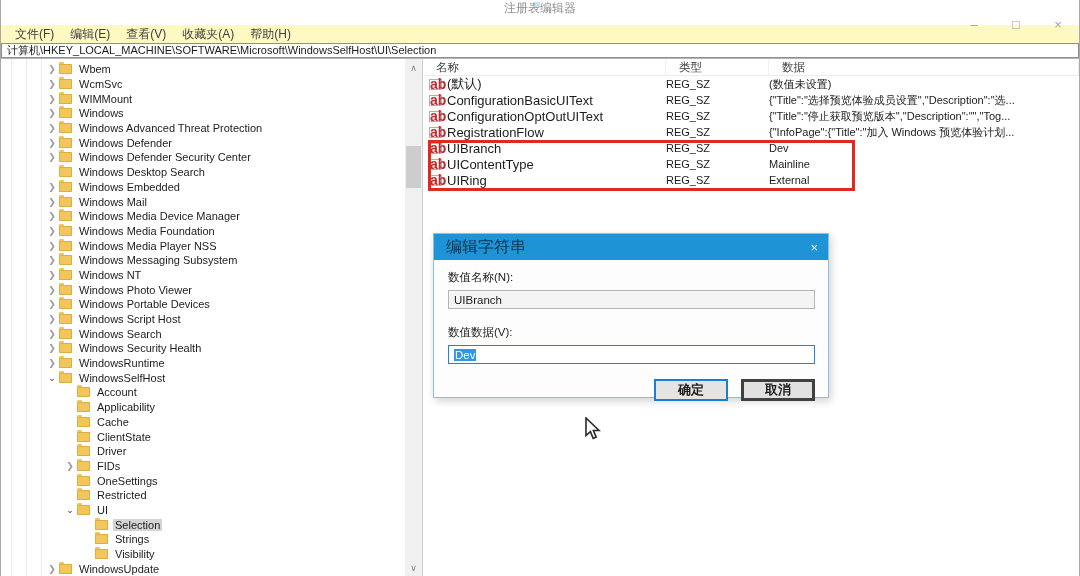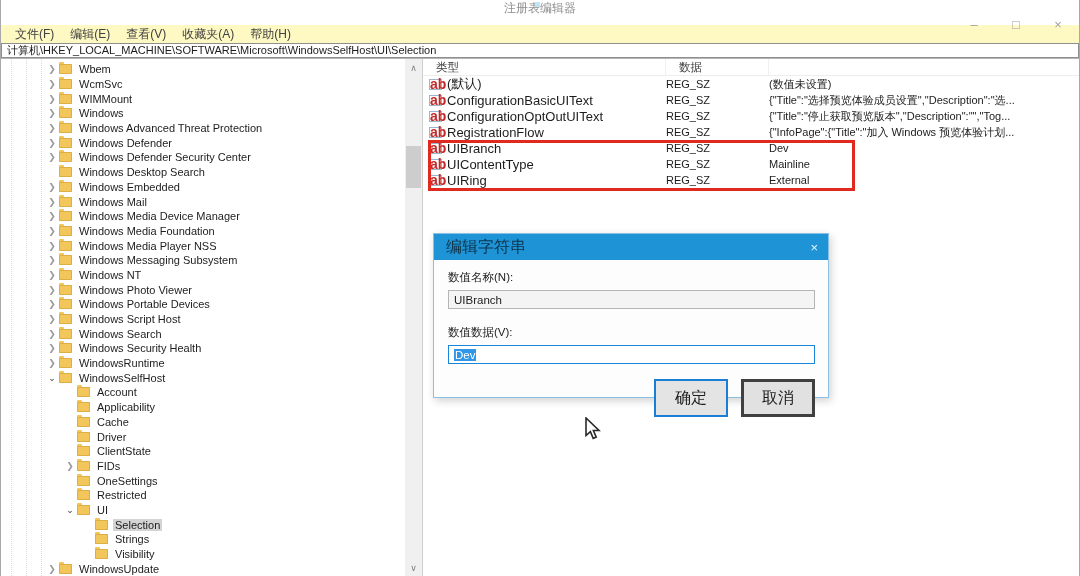--- a/index.html
+++ b/index.html
@@ -83,22 +83,22 @@
   .dlg-close { margin-left:auto; color:#eaf6fd; font-size:13px; }
   .dlg-body { padding:10px 13px 0 14px; }
   .dlg-label { font-size:11.5px; color:#222; }
   .dlg-input { width:100%; height:19px; font-size:11.5px; display:flex; align-items:center;
                padding-left:5px; margin-top:5px; }
   .dlg-input.readonly { background:#f4f4f4; border:1px solid #b5b5b5; color:#1c1c1c; }
   .dlg-input.focused { background:#fff; border:1px solid #1a86d9; color:#1c1c1c; }
   .sel-text { background:#2f96e8; color:#fff; padding:0 1px; font-size:11.5px; }
   .dlg-label2 { margin-top:16px; }
   .dlg-buttons { display:flex; justify-content:flex-end; gap:13px; margin-top:15px; }
-  .dlg-btn { width:74px; height:38px; font-size:16px; color:#1c1c1c; background:#e1e1e1;
-             display:flex; align-items:center; justify-content:center; }
+  .dlg-btn { width:74px; height:22px; font-size:13px; color:#1c1c1c; background:#e1e1e1;
+             display:flex; align-items:center; justify-content:center;font-weight:bold; }
   .dlg-btn.default { border:2px solid #1a7fd4; background:#e4e4e4; }
   .dlg-btn.normal { border:3px solid #404040; }
 
   
   .cursor { position:absolute; left:583px; top:417px; z-index:99; pointer-events:none; }
 </style>
 </head>
 <body>
 
 <div class="window">
@@ -254,26 +254,26 @@
               <span class="tree-label">Applicability</span>
             </div>
             <div class="tree-row" style="padding-left: 62px;">
               <span class="tw-arrow"></span>
               <span class="folder"></span>
               <span class="tree-label">Cache</span>
             </div>
             <div class="tree-row" style="padding-left: 62px;">
               <span class="tw-arrow"></span>
               <span class="folder"></span>
+              <span class="tree-label">ClientState</span>
+            </div>
+            <div class="tree-row" style="padding-left: 62px;">
+              <span class="tw-arrow"></span>
+              <span class="folder"></span>
               <span class="tree-label">Driver</span>
-            </div>
-            <div class="tree-row" style="padding-left: 62px;">
-              <span class="tw-arrow"></span>
-              <span class="folder"></span>
-              <span class="tree-label">ClientState</span>
             </div>
             <div class="tree-row" style="padding-left: 62px;">
               <span class="tw-arrow">❯</span>
               <span class="folder"></span>
               <span class="tree-label">FIDs</span>
             </div>
             <div class="tree-row" style="padding-left: 62px;">
               <span class="tw-arrow"></span>
               <span class="folder"></span>
               <span class="tree-label">OneSettings</span>
@@ -312,20 +312,21 @@
       </div>
       <div class="tree-vscroll">
         <div class="scroll-arrow">∧</div>
         <div class="scroll-thumb"></div>
         <div class="scroll-arrow down">∨</div>
       </div>
     </div>
 
     <div class="list-panel">
       <div class="list-header">
+        <div>名称</div>
         <div>类型</div>
         <div>数据</div>
       </div>
       <div class="list-rows" id="list-rows">
           <div class="list-row">
             <div class="cell-name">
               <span class="ab-icon">ab</span>
               <span class="txt">(默认)</span>
             </div>
             <div class="cell-type">REG_SZ</div>

